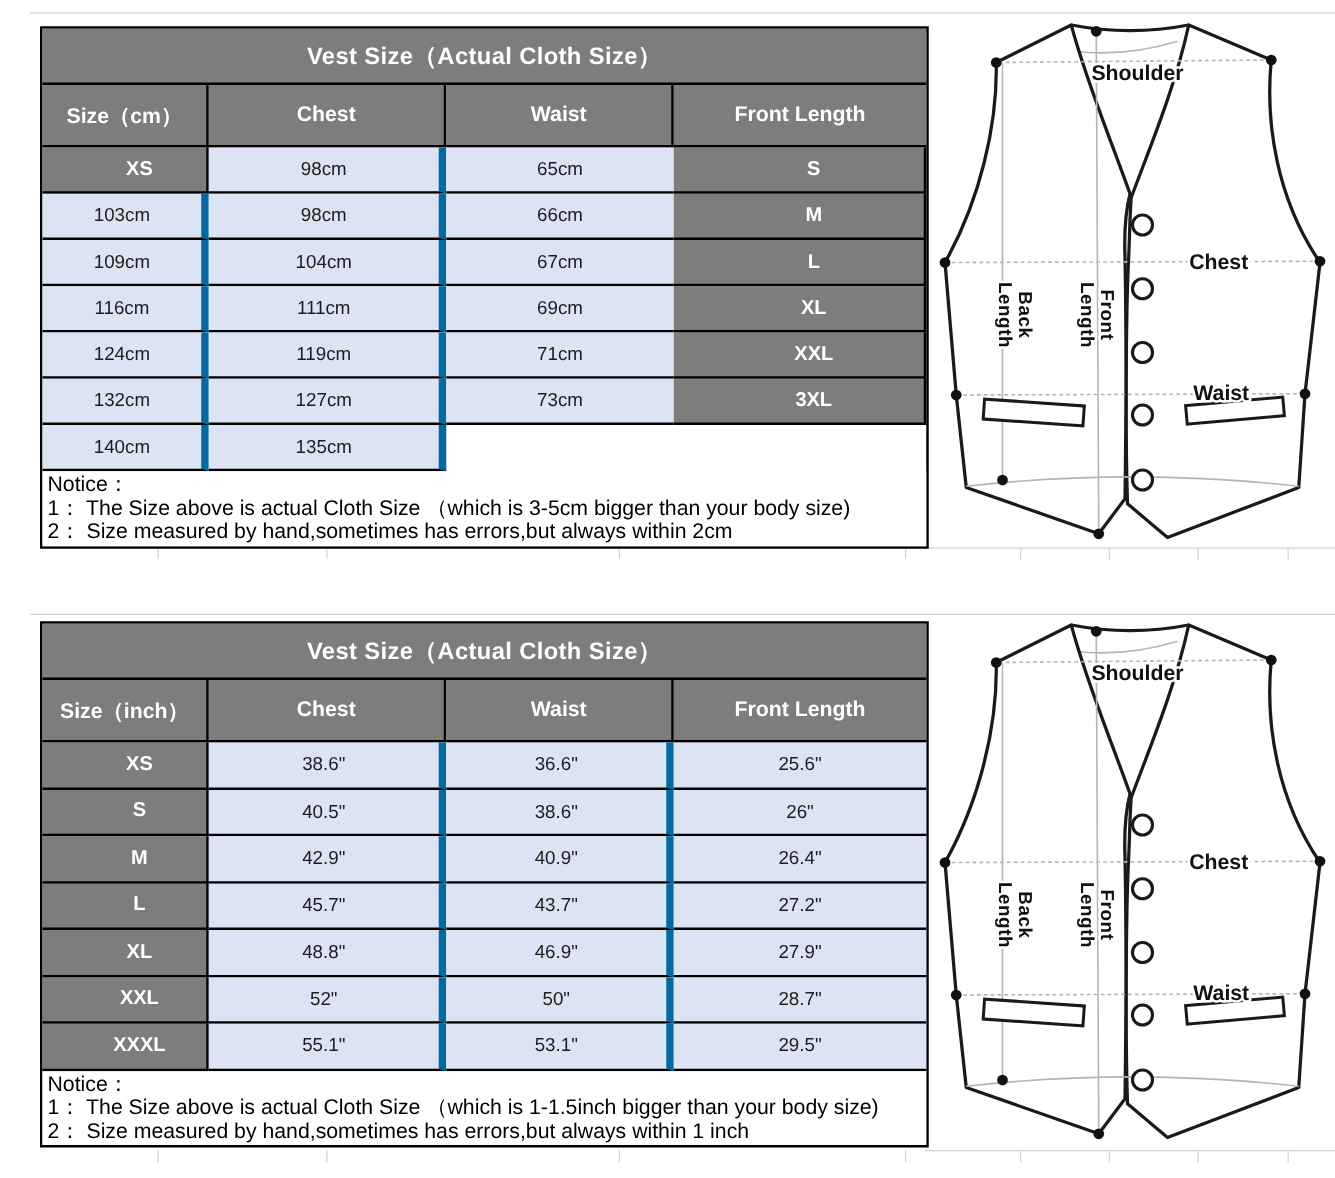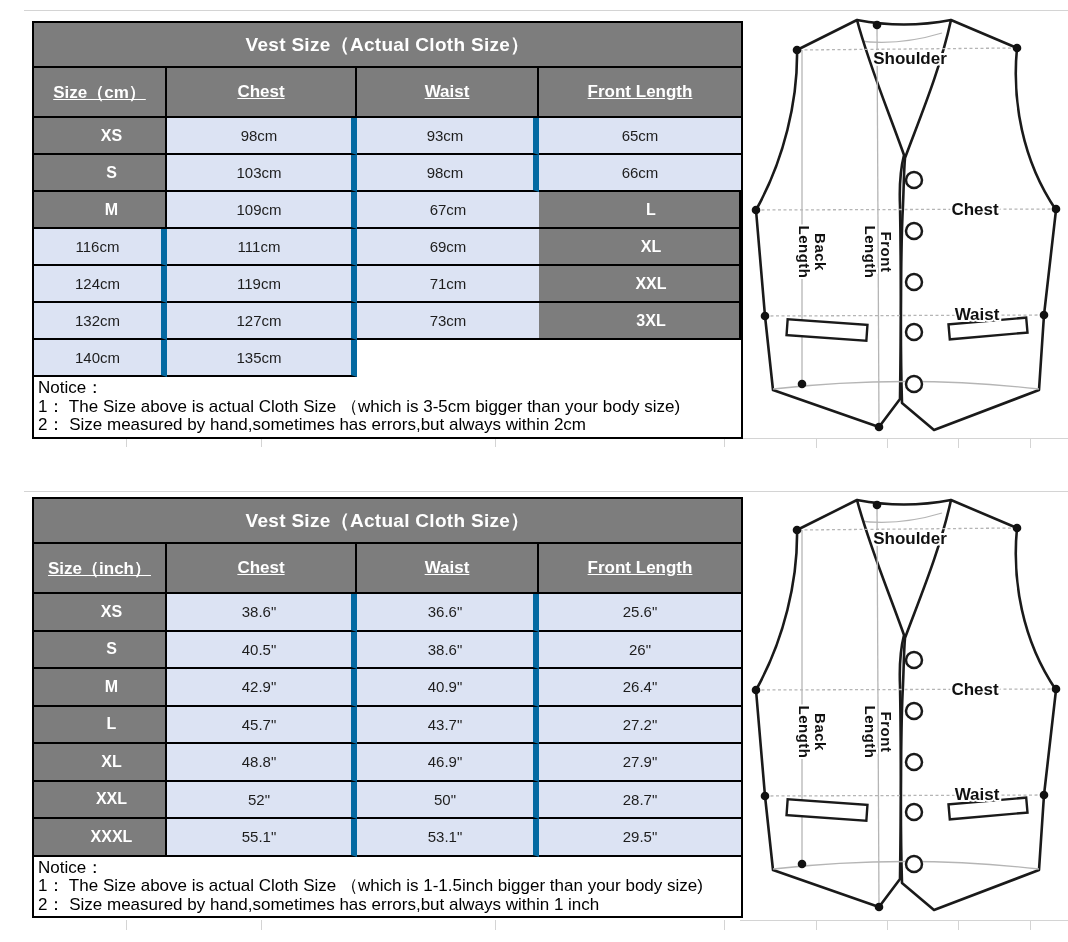--- a/index.html
+++ b/index.html
@@ -10,21 +10,21 @@
   #bg-grid{position:absolute;left:0;top:0;}
   .grid{stroke:#d4d4d4;stroke-width:1;}
   
   .tbl{position:absolute;left:8px;width:711px;display:grid;
        grid-template-columns:133px 190px 182px auto;
        border:2.5px solid #000;background:#fff;box-sizing:border-box;}
   .tbl > div{display:flex;align-items:center;justify-content:center;box-sizing:border-box;}
   .t-title{grid-column:1/5;background:#7d7d7d;color:#fff;font-weight:bold;font-size:19px;
            border-bottom:2px solid #000;letter-spacing:.3px;}
   .t-head{background:#7d7d7d;color:#fff;font-weight:bold;font-size:17px;
-          border-bottom:2px solid #000;border-right:2px solid #000;text-decoration:underline;}
+          border-bottom:2px solid #000;border-right:2px solid #000;}
   .t-head.last{border-right:none;}
   .t-label{background:#7d7d7d;color:#fff;font-weight:bold;font-size:16px;
            border-bottom:2px solid #000;border-right:2px solid #000;padding-left:24px;}
   .t-cell{background:#dce3f3;color:#1d1d1d;font-size:15px;
           border-bottom:2px solid #000;border-right:6px solid #0369a1;}
   .t-cell.last{border-right:none;}
   .t-notice{grid-column:1/5;background:#fff;color:#000;flex-direction:column;
             align-items:flex-start !important;justify-content:flex-start !important;
             font-size:17px;line-height:18.6px;padding:2px 0 2px 4px;}
   
@@ -80,30 +80,30 @@
 
   <div class="tbl" style="top:21px;grid-template-rows:45px 50px repeat(7,37px) auto;">
     <div class="t-title">Vest Size（Actual Cloth Size）</div>
     <div class="t-head">Size（cm）</div>
     <div class="t-head">Chest</div>
     <div class="t-head">Waist</div>
     <div class="t-head last">Front Length</div>
 
     <div class="t-label">XS</div>
     <div class="t-cell">98cm</div>
-    <div class="t-cell">93cm</div>
     <div class="t-cell last">65cm</div>
 
     <div class="t-label">S</div>
     <div class="t-cell">103cm</div>
     <div class="t-cell">98cm</div>
     <div class="t-cell last">66cm</div>
 
     <div class="t-label">M</div>
     <div class="t-cell">109cm</div>
+    <div class="t-cell">104cm</div>
     <div class="t-cell last">67cm</div>
 
     <div class="t-label">L</div>
     <div class="t-cell">116cm</div>
     <div class="t-cell">111cm</div>
     <div class="t-cell last">69cm</div>
 
     <div class="t-label">XL</div>
     <div class="t-cell">124cm</div>
     <div class="t-cell">119cm</div>

